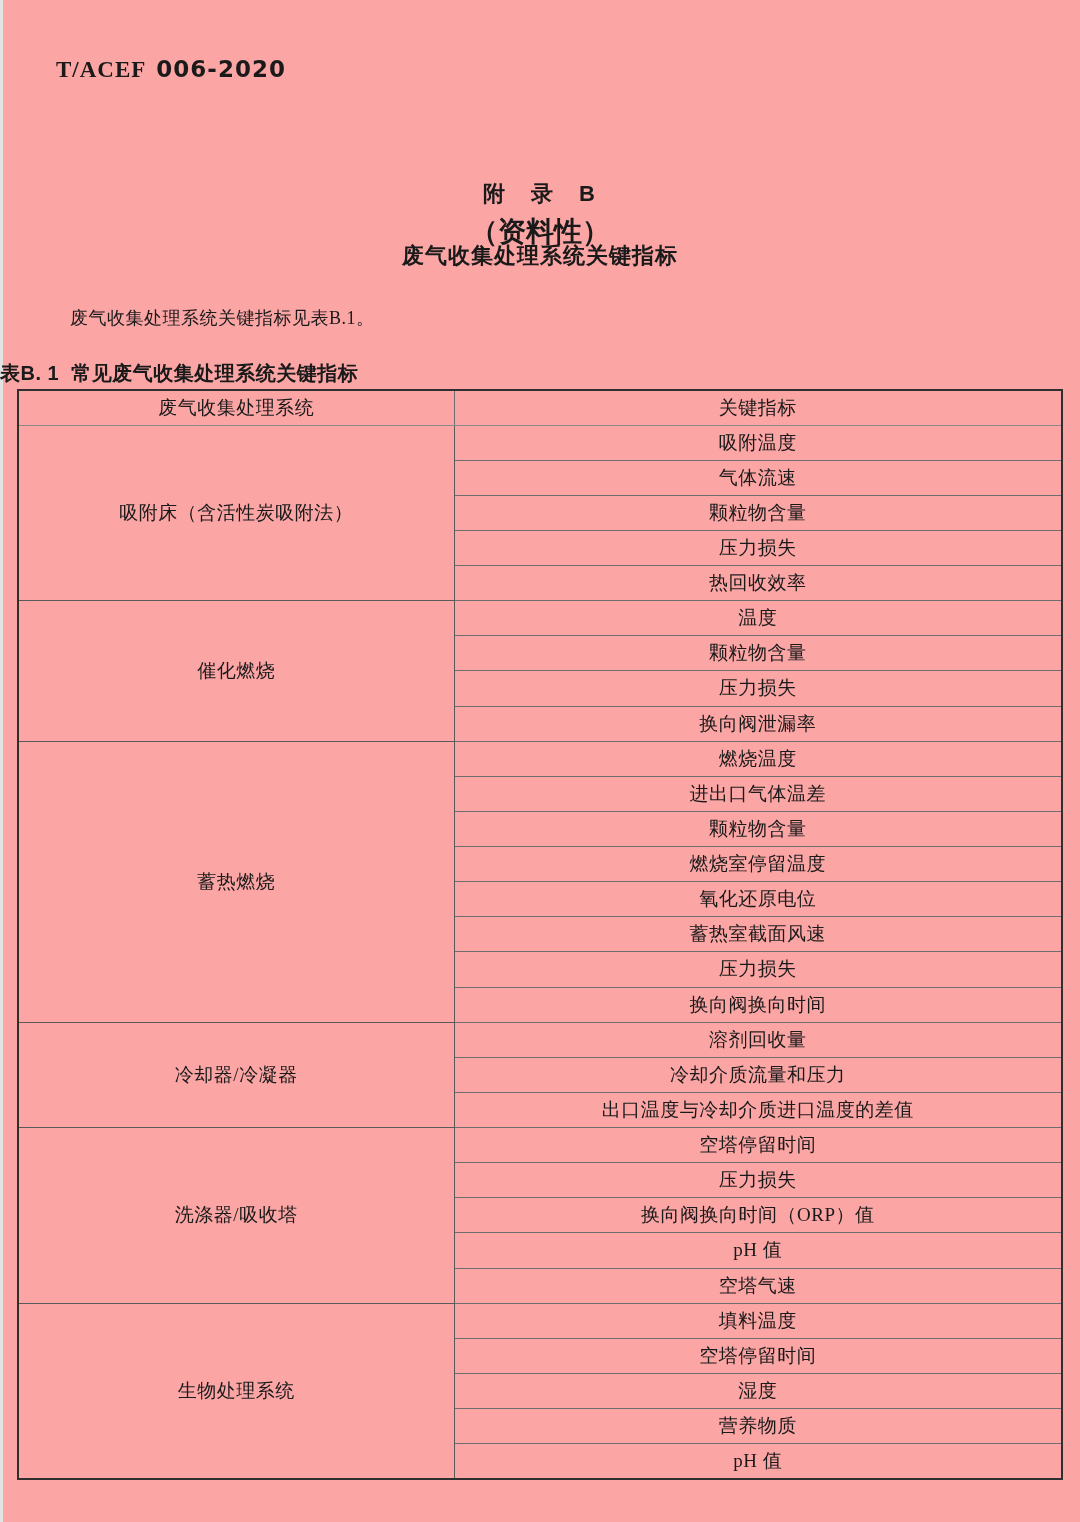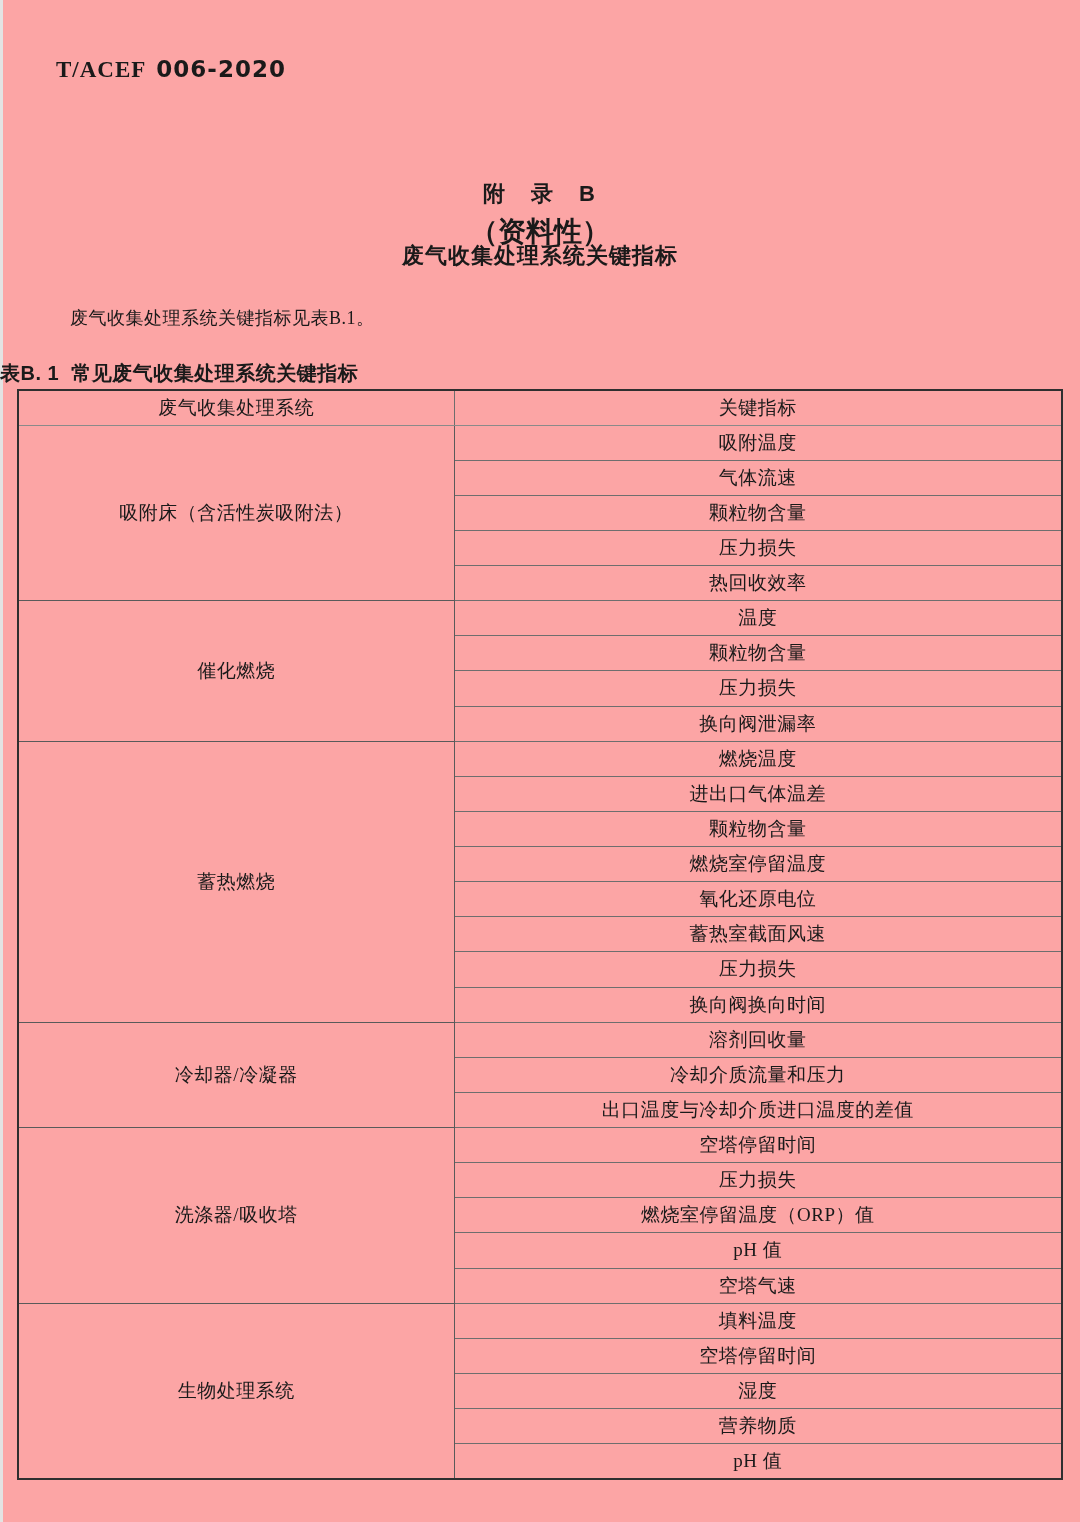--- a/index.html
+++ b/index.html
@@ -133,21 +133,21 @@
           <td>出口温度与冷却介质进口温度的差值</td>
         </tr>
         <tr class="section-start">
           <td rowspan="5" class="system-cell">洗涤器/吸收塔</td>
           <td>空塔停留时间</td>
         </tr>
         <tr>
           <td>压力损失</td>
         </tr>
         <tr>
-          <td>燃烧室停留温度（ORP）值</td>
+          <td>换向阀换向时间（ORP）值</td>
         </tr>
         <tr>
           <td>pH 值</td>
         </tr>
         <tr>
           <td>空塔气速</td>
         </tr>
         <tr class="section-start">
           <td rowspan="5" class="system-cell">生物处理系统</td>
           <td>填料温度</td>

